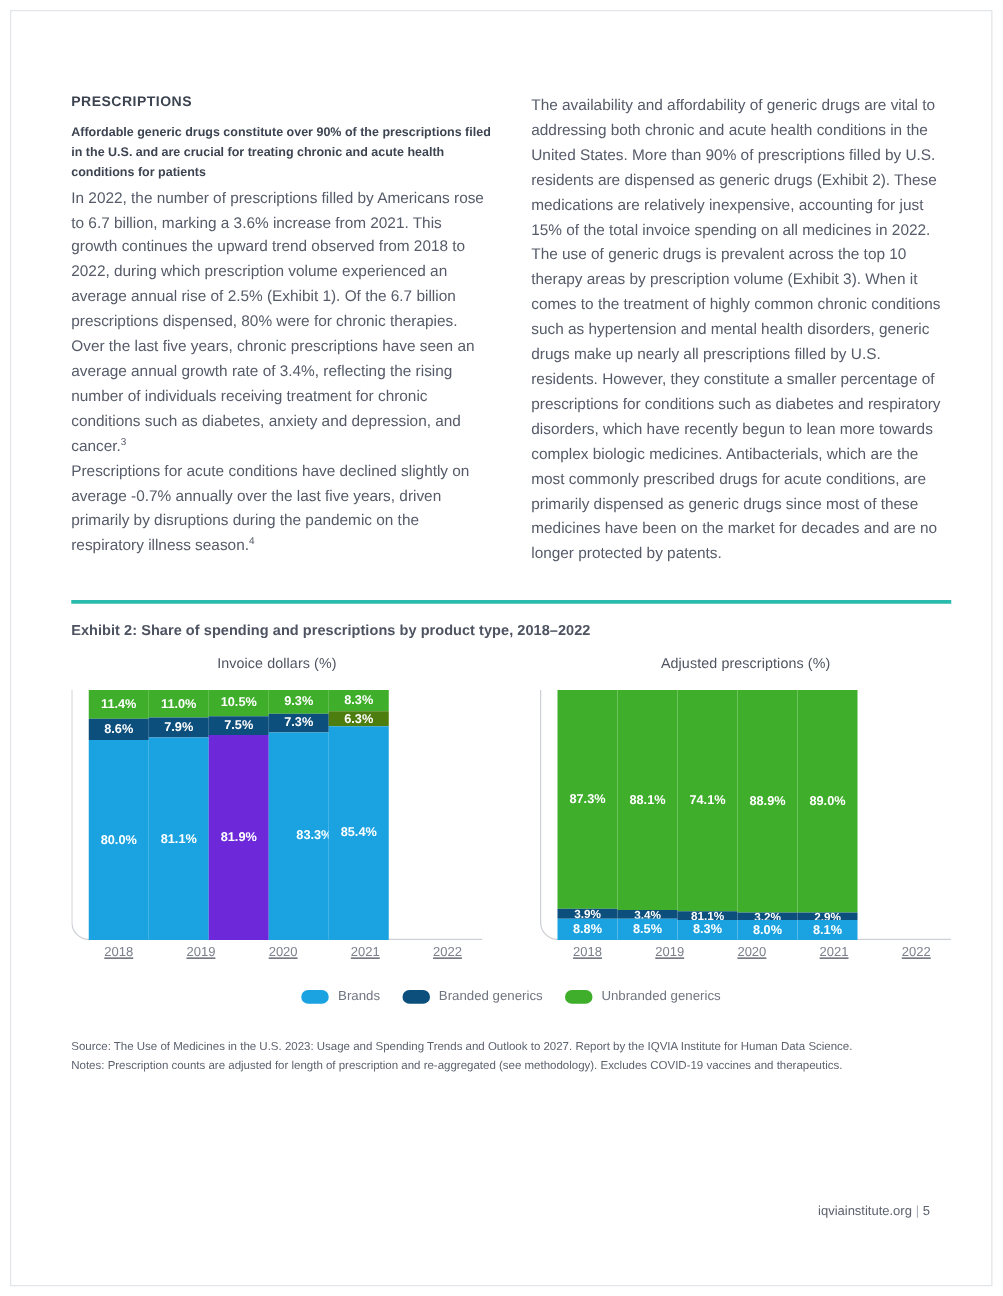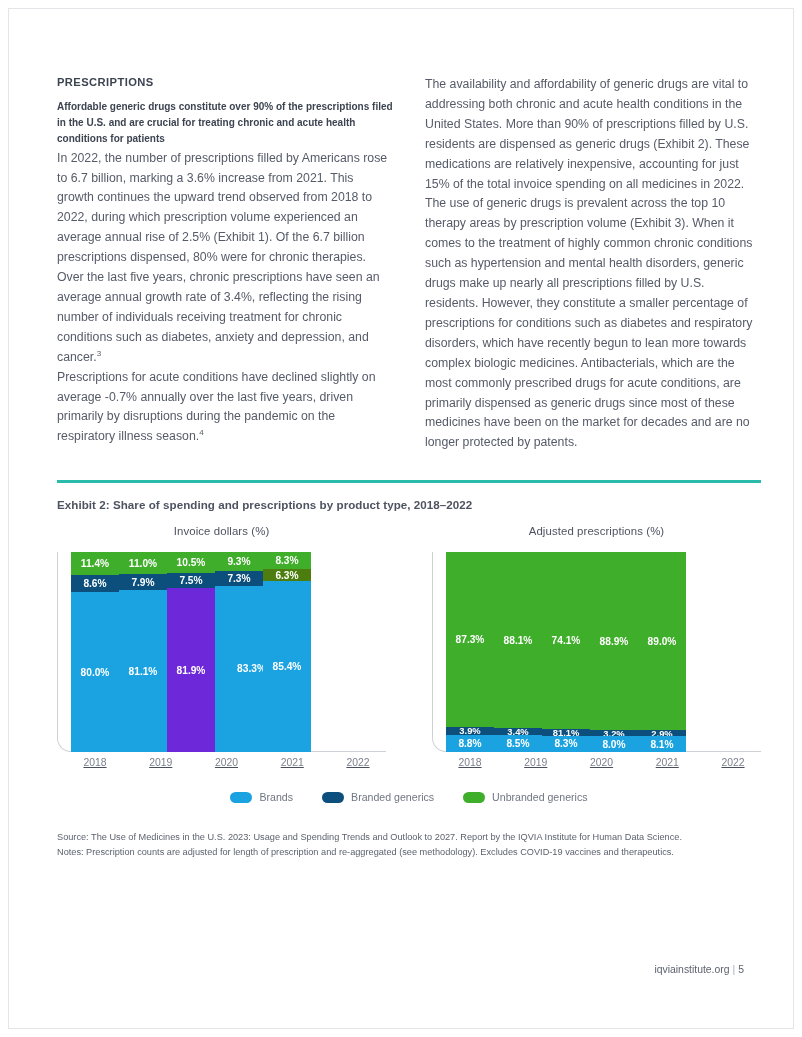--- a/index.html
+++ b/index.html
@@ -141,21 +141,21 @@
     text-align: center;
     font-size: 10.4px;
     color: #7b818c;
   }
 
   
   .legend {
     margin-top: 36px;
     display: flex;
     justify-content: center;
-    gap: 29px;
+    gap: 18px;
     align-items: center;
   }
   .legend-item { display: flex; align-items: center; gap: 7px; }
   .swatch {
     width: 22px; height: 11px;
     border-radius: 6px;
   }
   .legend-label {
     font-size: 10.6px;
     color: #6f7580;

